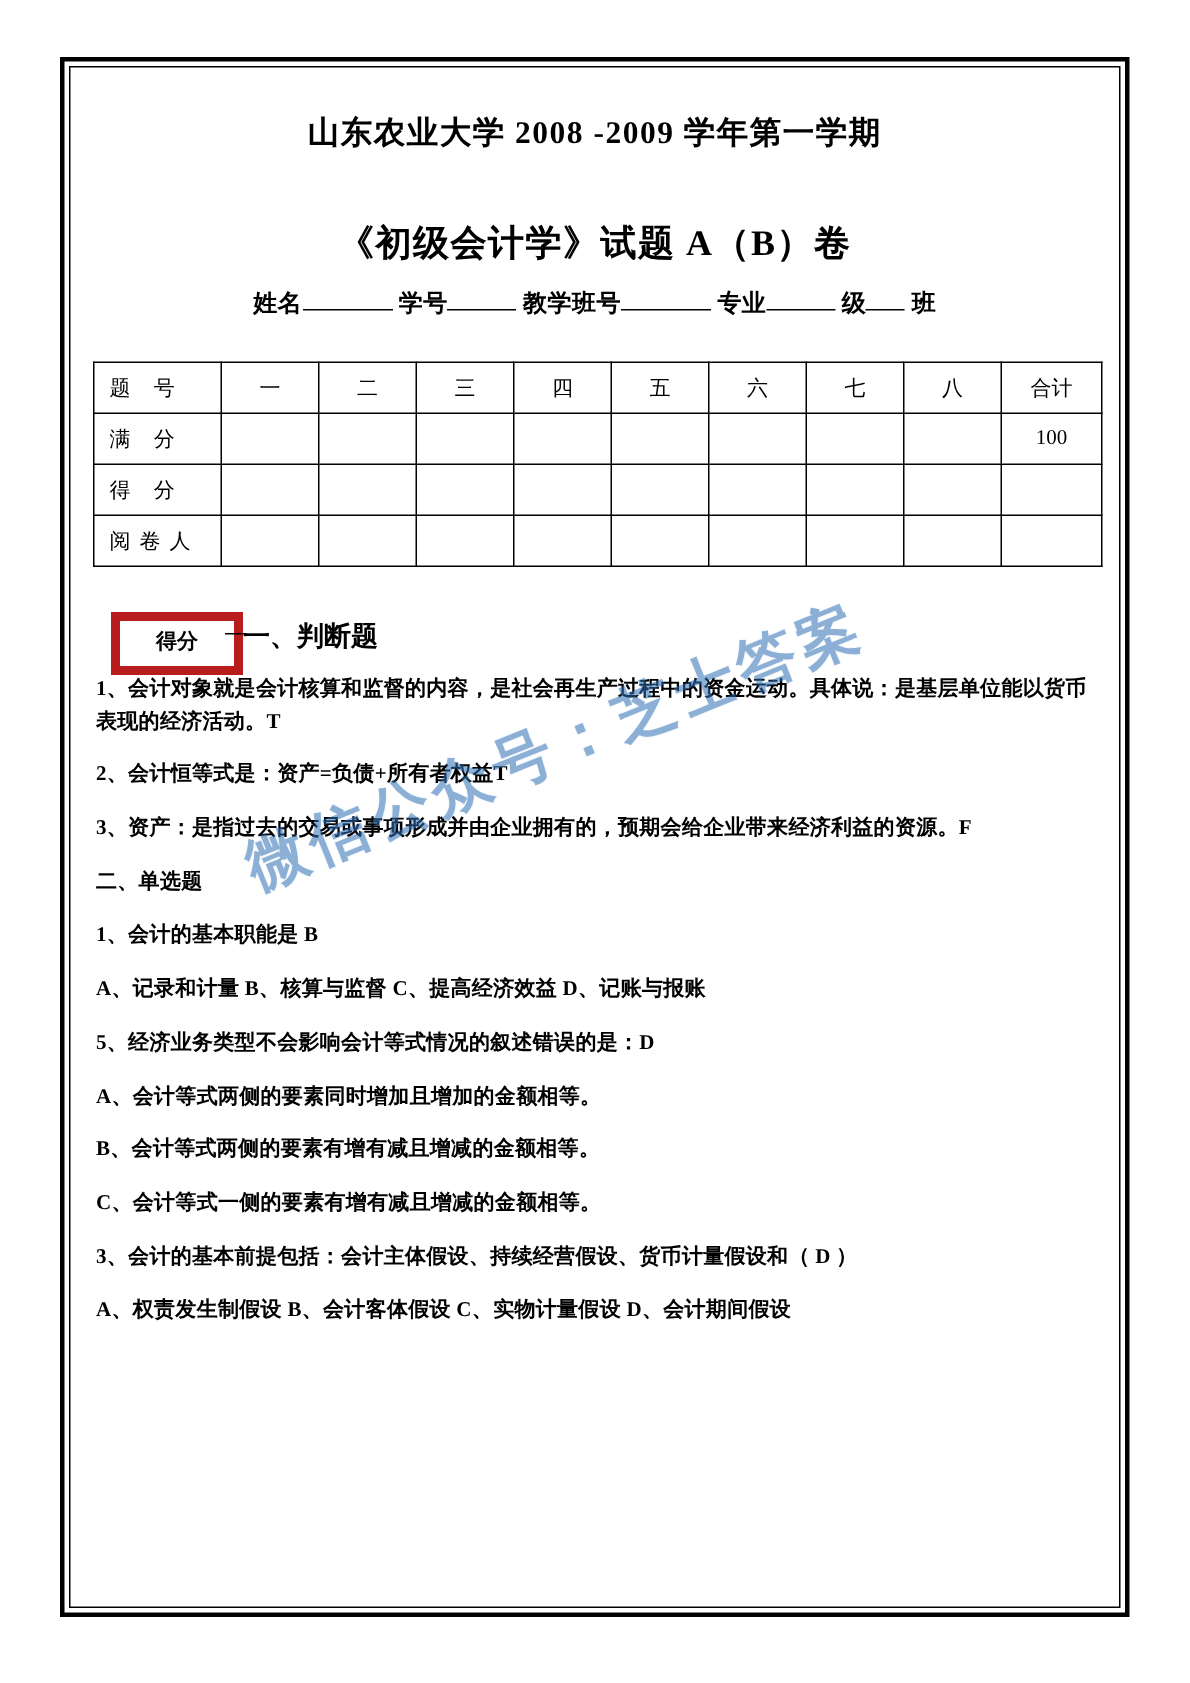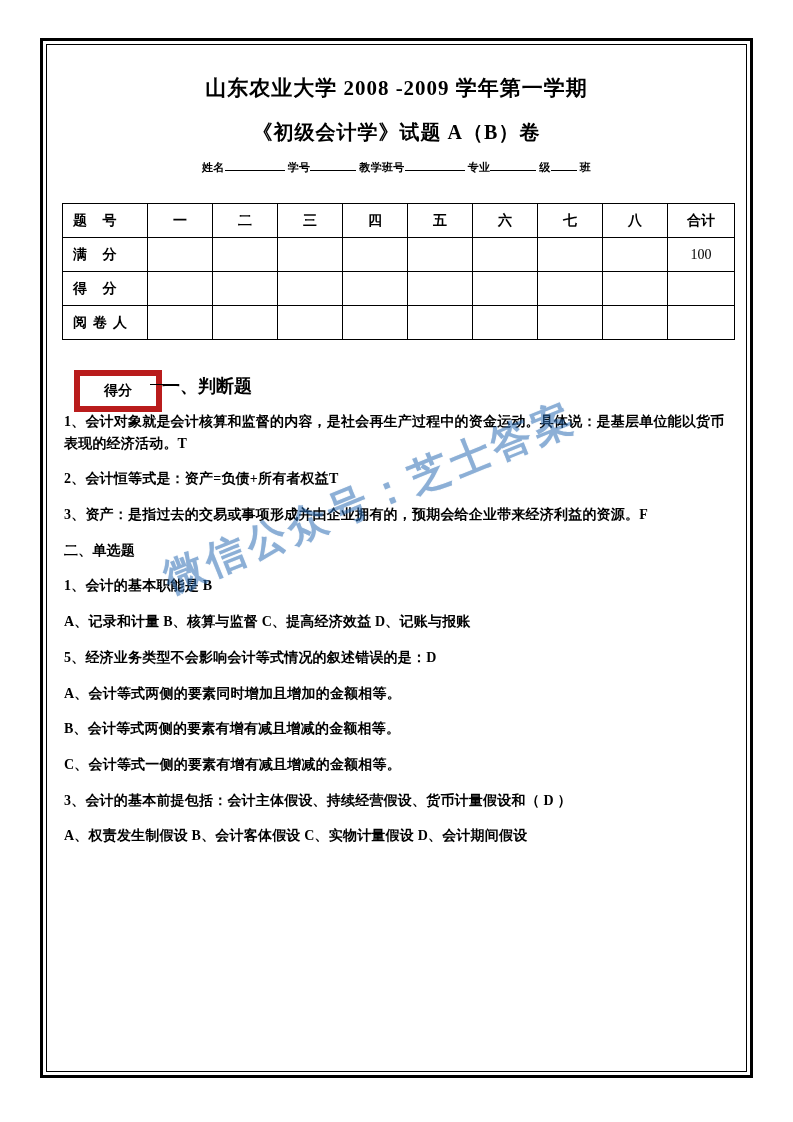--- a/index.html
+++ b/index.html
@@ -50,35 +50,35 @@
   .title1 {
     text-align: center;
     font-size: 21px;
     font-weight: bold;
     letter-spacing: 1px;
     margin-top: 18px;
     font-family: "Liberation Serif", "DejaVu Serif", serif;
   }
   .title2 {
     text-align: center;
-    font-size: 20px;
+    font-size: 24px;
     font-weight: bold;
     letter-spacing: 1px;
-    margin-top: 17px;
+    margin-top: 44px;
   }
   .meta-line {
     text-align: center;
     font-size: 13.5px;
     margin-top: 26px;
     font-weight: bold;
     letter-spacing: 0.3px;
   }
   .meta-line2 {
     text-align: center;
-    font-size: 11px;
+    font-size: 16px;
     margin-top: 14px;
     font-weight: bold;
     letter-spacing: 0.3px;
   }
   .ul {
     display: inline-block;
     border-bottom: 1px solid #000;
     text-align: center;
   }
   .ul.w1 { min-width: 76px; }
@@ -92,21 +92,21 @@
     border-collapse: collapse;
     margin: 28px auto 0 auto;
     width: 630px;
     table-layout: fixed;
   }
   table.score td {
     border: 1px solid #000;
     height: 33px;
     text-align: center;
     font-size: 14px;
-    font-weight: bold;
+    font-weight: normal;
     padding: 0;
   }
   table.score td.head-col {
     width: 74px;
     letter-spacing: 6px;
     padding-left: 6px;
     text-align: left;
     padding-left: 10px;
   }
   table.score td.num-col { width: 64px; }

